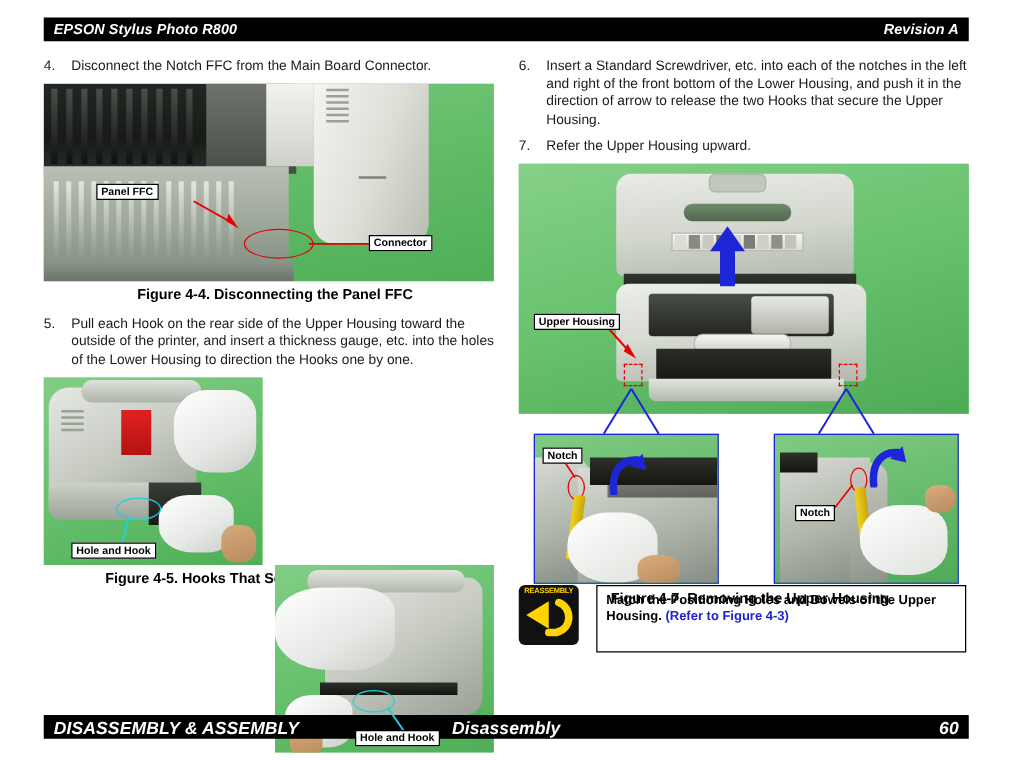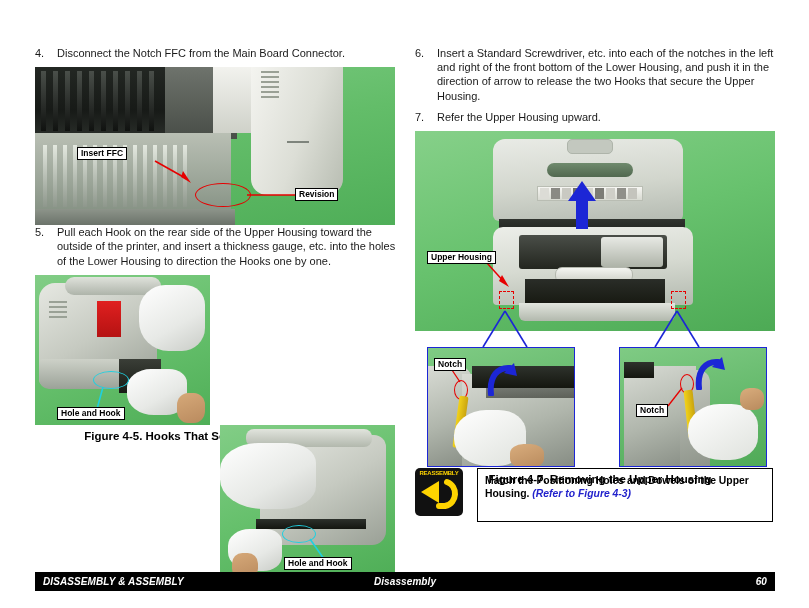--- a/index.html
+++ b/index.html
@@ -16,21 +16,21 @@
   .bar{
     position:absolute;
     background:#000000;
     color:#ffffff;
     font-weight:bold;font-style:italic;
     display:flex;align-items:center;
     font-size:11.5px;
     letter-spacing:0.1px;
   }
   #header-bar{left:35px;top:14px;width:740px;height:19px;}
-  #footer-bar{left:35px;top:572px;width:740px;height:19px;font-size:10px;}
+  #footer-bar{left:35px;top:572px;width:740px;height:19px;font-size:14px;}
   .bar .left{position:absolute;left:8px;}
   .bar .center{position:absolute;left:50%;transform:translateX(-50%);}
   .bar .right{position:absolute;right:8px;}
 
   
   .col{position:absolute;top:46px;width:370px;}
   #left-col{left:35px;}
   #right-col{left:415px;}
 
   
@@ -147,27 +147,31 @@
 
   
   #note-wrap{position:absolute;left:415px;top:468px;width:360px;height:56px;}
   #note-icon{position:absolute;left:0;top:0;width:48px;height:48px;
     background:#111111;border-radius:5px;overflow:hidden;}
   #note-icon-text{position:absolute;top:2px;left:0;width:100%;text-align:center;
     color:#ffd400;font-size:6px;font-weight:bold;letter-spacing:-0.2px;z-index:3;}
   #note-box{position:absolute;left:62px;top:0;width:296px;height:54px;
     border:1.3px solid #000;box-sizing:border-box;padding:5px 7px;}
   #note-text{font-size:10.4px;font-weight:bold;color:#000;line-height:13.4px;}
-  #note-ref{color:#2222cc;font-style:italic;font-weight:bold;}
+  #note-ref{color:#2222cc;font-weight:bold;}
 </style>
 </head>
 <body>
 
 <div class="page">
 
+  <div class="bar" id="header-bar">
+    <span class="left">EPSON Stylus Photo R800</span>
+    <span class="right">Revision A</span>
+  </div>
 
   <div class="col" id="left-col">
 
     <div class="step">
       <span class="num">4.</span>
       <span class="txt">Disconnect the Notch FFC from the Main Board Connector.</span>
     </div>
 
     <div class="photo" id="photo-ffc">
       <div class="bg-green"></div>
@@ -215,24 +219,25 @@
       <div id="ffc-tower-slot"></div>
       <div id="ffc-base"></div>
       <div id="ffc-ellipse"></div>
 
       <svg class="lead" style="left:0;top:0;width:360px;height:158px;">
         <line x1="120" y1="94" x2="152" y2="112" stroke="#e60000" stroke-width="1.6"></line>
         <polygon points="156,116 146,110 148,104" fill="#e60000"></polygon>
         <line x1="212" y1="128" x2="262" y2="128" stroke="#e60000" stroke-width="1.4"></line>
       </svg>
 
-      <div class="calloutbox" style="left:42px;top:80px;">Insert FFC</div>
-      <div class="calloutbox" style="left:260px;top:121px;">Revision</div>
-    </div>
-
+      <div class="calloutbox" style="left:42px;top:80px;">Panel FFC</div>
+      <div class="calloutbox" style="left:260px;top:121px;">Connector</div>
+    </div>
+
+    <div class="caption">Figure 4-4. Disconnecting the Panel FFC</div>
 
     <div class="step">
       <span class="num">5.</span>
       <span class="txt">Pull each Hook on the rear side of the Upper Housing toward the outside of the printer, and insert a thickness gauge, etc. into the holes of the Lower Housing to direction the Hooks one by one.</span>
     </div>
 
     <div style="position:relative;width:360px;height:150px;margin-top:6px;">
 
       <div class="photo photo-hook" id="photo-hook-left">
         <div class="hk-bg"></div>

